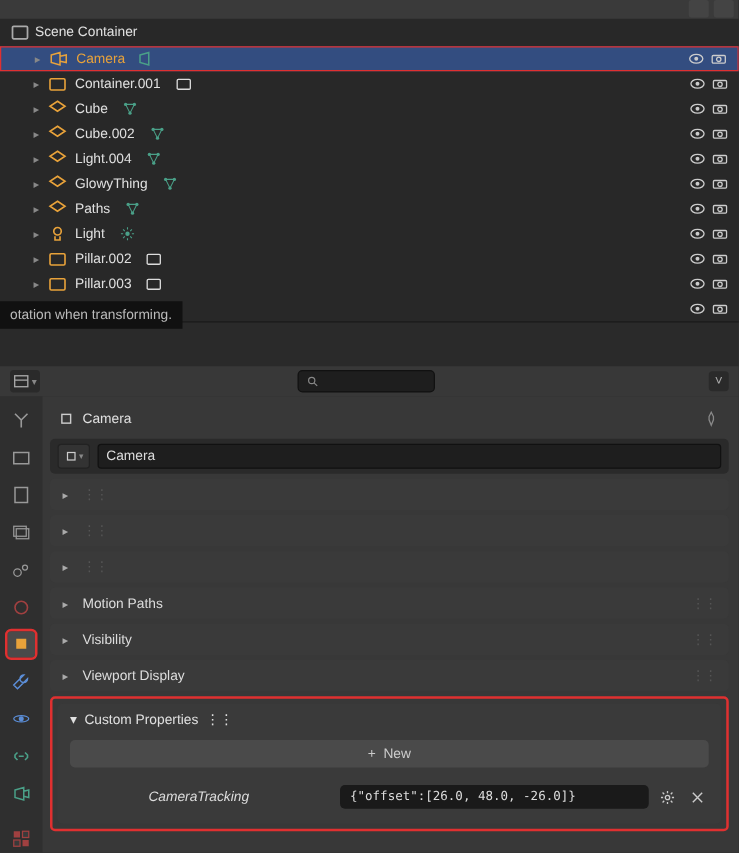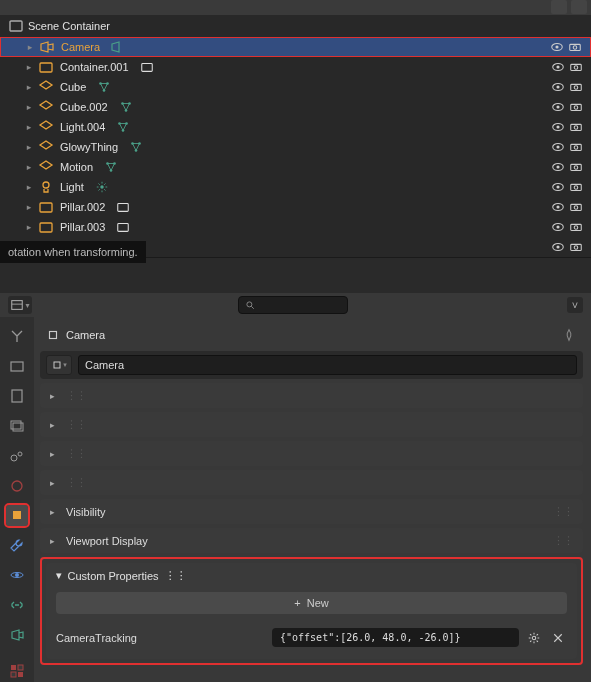--- a/index.html
+++ b/index.html
@@ -221,21 +221,21 @@
   text-align:center;
   padding:5px;
   color:#ccc;
   margin-bottom:14px;
   display:flex;align-items:center;justify-content:center;gap:6px;
 }
 .prop-row {
   display:flex;align-items:center;gap:6px;
   padding-bottom: 6px;
 }
-.prop-label { width: 210px; text-align:left; color:#ddd; padding-right:4px; font-size:11px;}
+.prop-label { width: 210px; text-align:center; color:#ddd; padding-right:4px; font-size:11px;font-style:italic;}
 .prop-value {
   flex:1;
   background:#1a1a1a;
   border-radius:4px;
   padding:4px 8px;
   color:#ddd;
   font-family: monospace;
   font-size:10px;
 }
 .gear-btn, .x-btn {
@@ -422,21 +422,21 @@
           </svg>
         </div>
       </div>
       <div class="outliner-item">
         <span class="expand-arrow">▸</span>
         <span class="item-icon">
           <svg width="16" height="16" viewBox="0 0 16 16">
             <path d="M8 2 L14 6 L8 10 L2 6 Z" fill="none" stroke="#e8a23a" stroke-width="1.3"></path>
           </svg>
         </span>
-        <span class="item-label ">Motion</span>
+        <span class="item-label ">Paths</span>
         <span class="secondary-icon">
           <svg width="14" height="14" viewBox="0 0 16 16">
             <circle cx="4" cy="4" r="1.5" fill="#4aa088"></circle>
             <circle cx="12" cy="4" r="1.5" fill="#4aa088"></circle>
             <circle cx="8" cy="12" r="1.5" fill="#4aa088"></circle>
             <path d="M4 4 L12 4 L8 12 Z" fill="none" stroke="#4aa088" stroke-width="1"></path>
           </svg>
         </span>
         <span class="spacer"></span>
         <div class="right-icons">
@@ -664,20 +664,21 @@
         <div class="panel">
           <span class="chev">▸</span>
           <span class="grip">⋮⋮</span>
         </div>
         <div class="panel">
           <span class="chev">▸</span>
           <span class="grip">⋮⋮</span>
         </div>
         <div class="panel">
           <span class="chev">▸</span>
+          <span class="title">Motion Paths</span>
           <span class="grip">⋮⋮</span>
         </div>
         <div class="panel">
           <span class="chev">▸</span>
           <span class="title">Visibility</span>
           <span class="grip">⋮⋮</span>
         </div>
         <div class="panel">
           <span class="chev">▸</span>
           <span class="title">Viewport Display</span>

